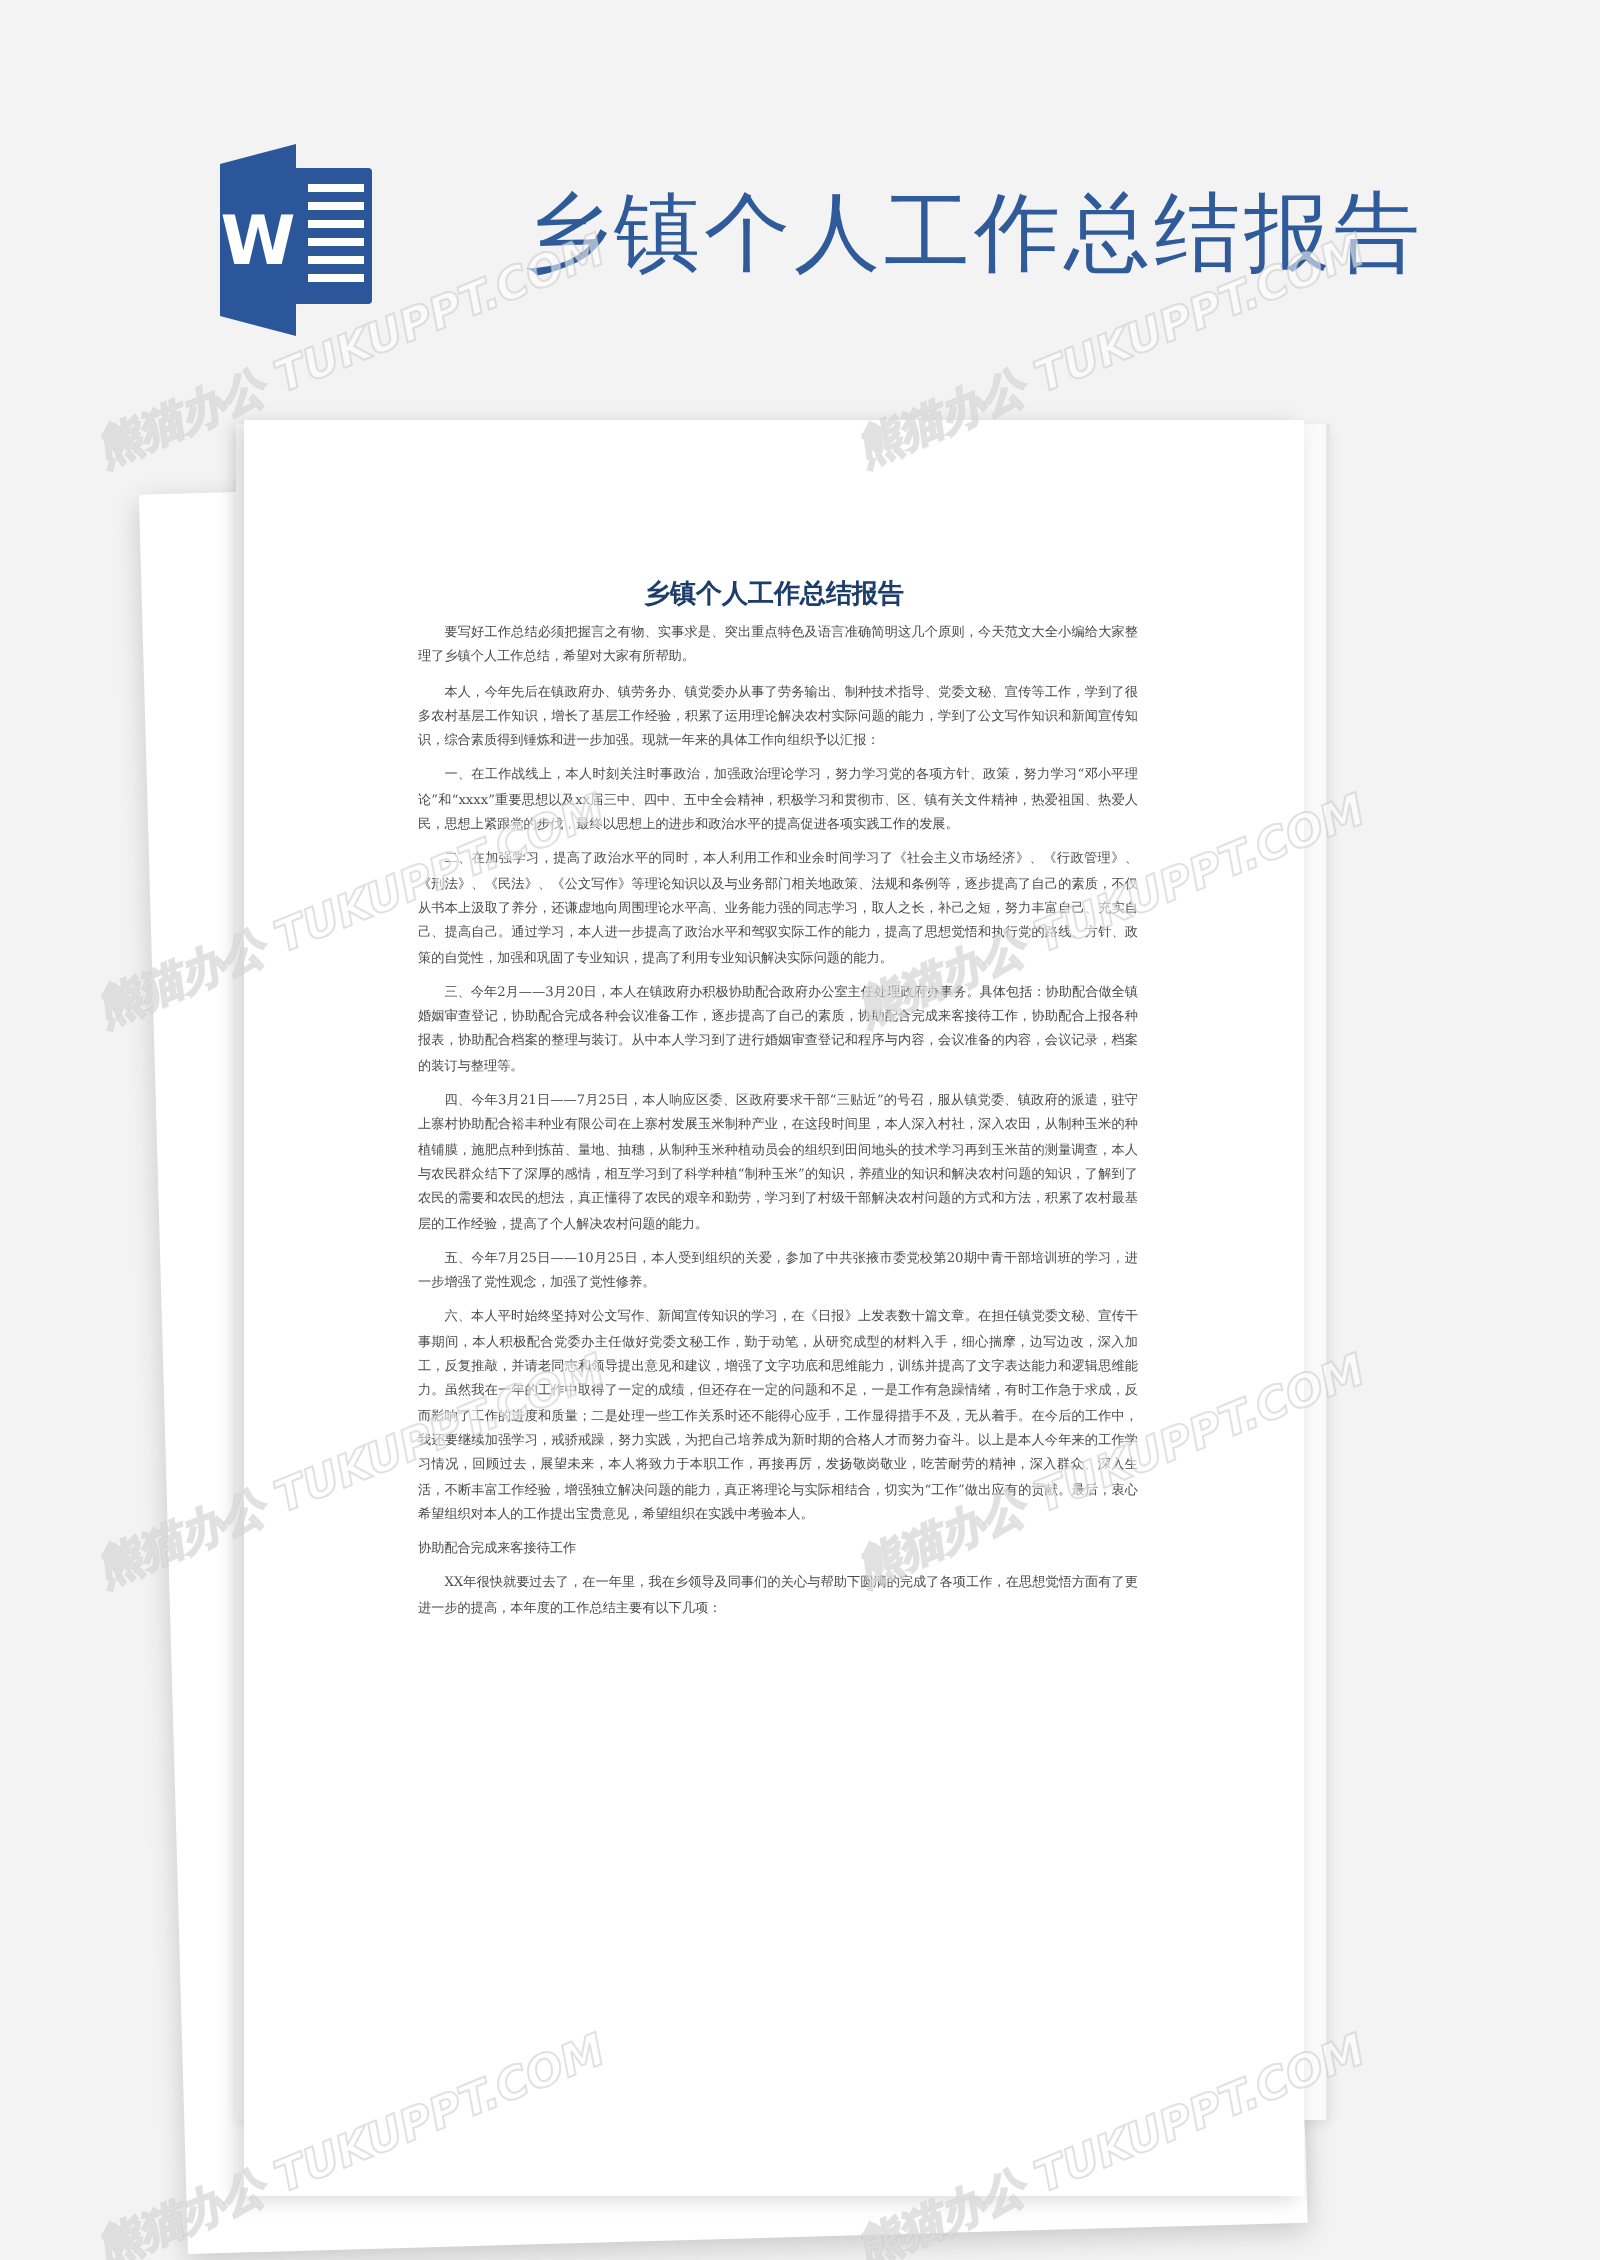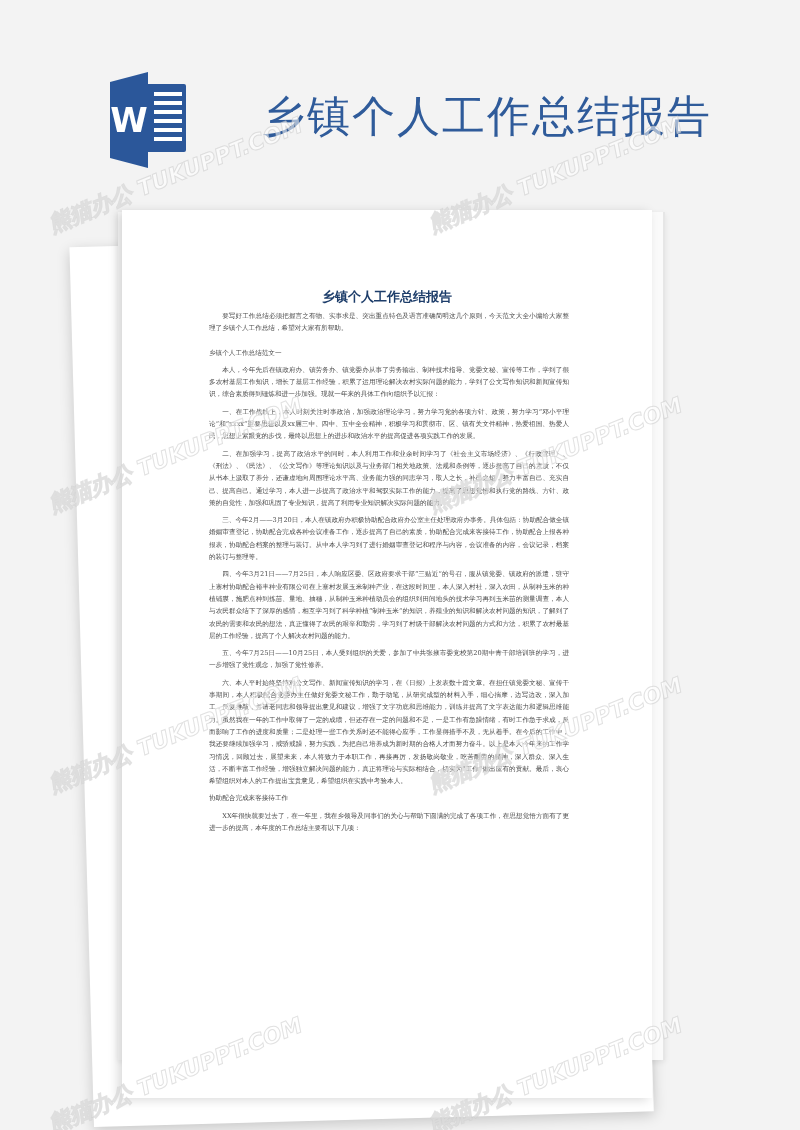--- a/index.html
+++ b/index.html
@@ -69,21 +69,20 @@
   <div class="header-title">乡镇个人工作总结报告</div>
 </div>
 
 <div class="page-back2"></div>
 <div class="page-back1"></div>
 
 <div class="page">
   <div class="doc-title">乡镇个人工作总结报告</div>
   <div class="doc-body">
     <p>要写好工作总结必须把握言之有物、实事求是、突出重点特色及语言准确简明这几个原则，今天范文大全小编给大家整理了乡镇个人工作总结，希望对大家有所帮助。</p>
-    <p class="noindent gap">乡镇个人工作总结范文一</p>
     <p class="mt">本人，今年先后在镇政府办、镇劳务办、镇党委办从事了劳务输出、制种技术指导、党委文秘、宣传等工作，学到了很多农村基层工作知识，增长了基层工作经验，积累了运用理论解决农村实际问题的能力，学到了公文写作知识和新闻宣传知识，综合素质得到锤炼和进一步加强。现就一年来的具体工作向组织予以汇报：</p>
     <p class="mt">一、在工作战线上，本人时刻关注时事政治，加强政治理论学习，努力学习党的各项方针、政策，努力学习“邓小平理论”和“xxxx”重要思想以及xx届三中、四中、五中全会精神，积极学习和贯彻市、区、镇有关文件精神，热爱祖国、热爱人民，思想上紧跟党的步伐，最终以思想上的进步和政治水平的提高促进各项实践工作的发展。</p>
     <p class="mt">二、在加强学习，提高了政治水平的同时，本人利用工作和业余时间学习了《社会主义市场经济》、《行政管理》、《刑法》、《民法》、《公文写作》等理论知识以及与业务部门相关地政策、法规和条例等，逐步提高了自己的素质，不仅从书本上汲取了养分，还谦虚地向周围理论水平高、业务能力强的同志学习，取人之长，补己之短，努力丰富自己、充实自己、提高自己。通过学习，本人进一步提高了政治水平和驾驭实际工作的能力，提高了思想觉悟和执行党的路线、方针、政策的自觉性，加强和巩固了专业知识，提高了利用专业知识解决实际问题的能力。</p>
     <p class="mt">三、今年2月——3月20日，本人在镇政府办积极协助配合政府办公室主任处理政府办事务。具体包括：协助配合做全镇婚姻审查登记，协助配合完成各种会议准备工作，逐步提高了自己的素质，协助配合完成来客接待工作，协助配合上报各种报表，协助配合档案的整理与装订。从中本人学习到了进行婚姻审查登记和程序与内容，会议准备的内容，会议记录，档案的装订与整理等。</p>
     <p class="mt">四、今年3月21日——7月25日，本人响应区委、区政府要求干部“三贴近”的号召，服从镇党委、镇政府的派遣，驻守上寨村协助配合裕丰种业有限公司在上寨村发展玉米制种产业，在这段时间里，本人深入村社，深入农田，从制种玉米的种植铺膜，施肥点种到拣苗、量地、抽穗，从制种玉米种植动员会的组织到田间地头的技术学习再到玉米苗的测量调查，本人与农民群众结下了深厚的感情，相互学习到了科学种植“制种玉米”的知识，养殖业的知识和解决农村问题的知识，了解到了农民的需要和农民的想法，真正懂得了农民的艰辛和勤劳，学习到了村级干部解决农村问题的方式和方法，积累了农村最基层的工作经验，提高了个人解决农村问题的能力。</p>
     <p class="mt">五、今年7月25日——10月25日，本人受到组织的关爱，参加了中共张掖市委党校第20期中青干部培训班的学习，进一步增强了党性观念，加强了党性修养。</p>
     <p class="mt">六、本人平时始终坚持对公文写作、新闻宣传知识的学习，在《日报》上发表数十篇文章。在担任镇党委文秘、宣传干事期间，本人积极配合党委办主任做好党委文秘工作，勤于动笔，从研究成型的材料入手，细心揣摩，边写边改，深入加工，反复推敲，并请老同志和领导提出意见和建议，增强了文字功底和思维能力，训练并提高了文字表达能力和逻辑思维能力。虽然我在一年的工作中取得了一定的成绩，但还存在一定的问题和不足，一是工作有急躁情绪，有时工作急于求成，反而影响了工作的进度和质量；二是处理一些工作关系时还不能得心应手，工作显得措手不及，无从着手。在今后的工作中，我还要继续加强学习，戒骄戒躁，努力实践，为把自己培养成为新时期的合格人才而努力奋斗。以上是本人今年来的工作学习情况，回顾过去，展望未来，本人将致力于本职工作，再接再厉，发扬敬岗敬业，吃苦耐劳的精神，深入群众、深入生活，不断丰富工作经验，增强独立解决问题的能力，真正将理论与实际相结合，切实为“工作”做出应有的贡献。最后，衷心希望组织对本人的工作提出宝贵意见，希望组织在实践中考验本人。</p>
     <p class="noindent mt">协助配合完成来客接待工作</p>
     <p class="mt">XX年很快就要过去了，在一年里，我在乡领导及同事们的关心与帮助下圆满的完成了各项工作，在思想觉悟方面有了更进一步的提高，本年度的工作总结主要有以下几项：</p>
   </div>

